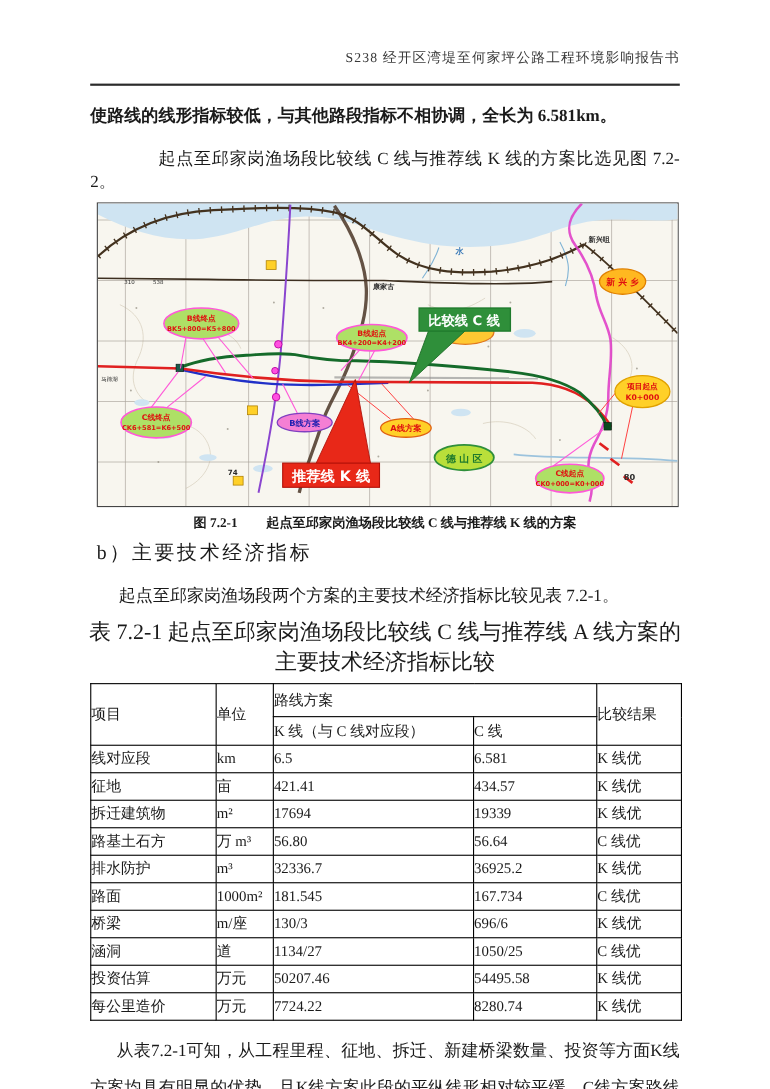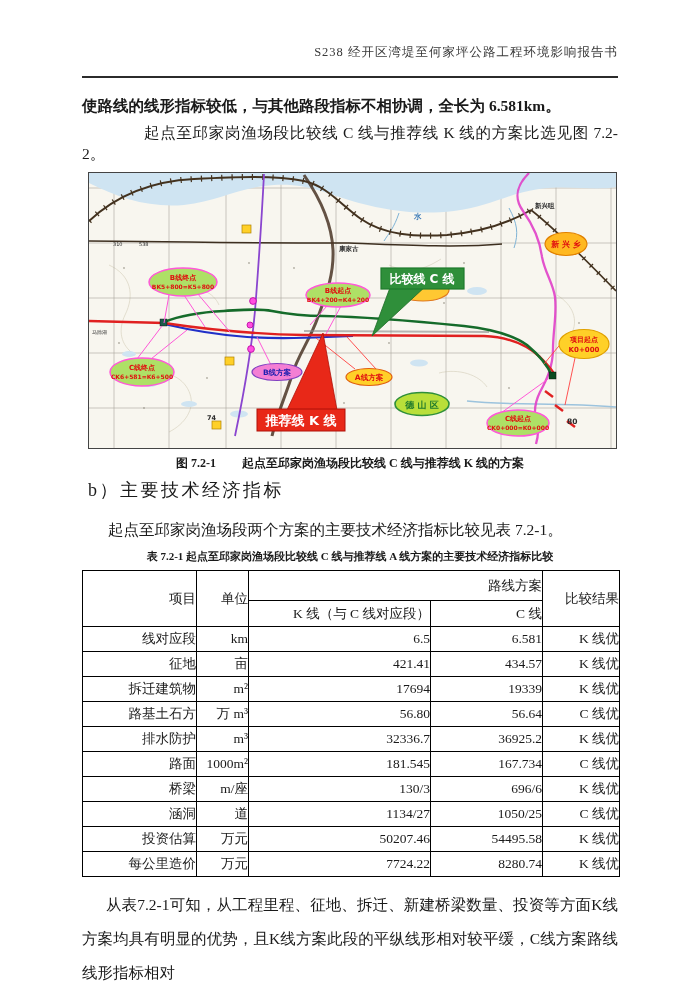--- a/index.html
+++ b/index.html
@@ -6,34 +6,34 @@
   body{
     width:700px;height:990px;background:#ffffff;overflow:hidden;
     font-family:"Liberation Serif","DejaVu Serif",serif;color:#1a1a1a;
   }
   .hdr{
     margin:44px 82px 0 82px;text-align:right;font-size:12.5px;color:#383838;
     letter-spacing:1px;border-bottom:2.5px solid #2b2b2b;padding-bottom:15px;
   }
   .para{margin:0 82px;font-size:15.5px;line-height:21px;text-align:justify;}
   .p1{margin-top:17px;font-weight:bold;}
-  .p2{margin-top:6px;text-indent:62px;}
+  .p2{margin-top:18px;text-indent:62px;}
   .map-wrap{margin:8px 0 0 88px;width:527px;height:275px;border:1px solid #444;position:relative;}
   .map-wrap svg{display:block;}
   .figcap{margin-top:6px;text-align:center;font-weight:bold;font-size:12px;}
   .figcap .cap-label{margin-right:26px;}
   .pb{margin-top:8px;text-indent:6px;letter-spacing:2.5px;font-size:18px;}
   .p3{margin-top:18px;text-indent:26px;}
-  .tbl-title{margin:9px 78px 0 78px;text-align:center;font-weight:bold;font-size:11px;}
+  .tbl-title{margin:9px 78px 0 78px;text-align:center;font-weight:normal;font-size:20px;}
   table.cmp{
     margin:6px 0 0 82px;border-collapse:collapse;table-layout:fixed;
     width:537px;font-size:13.5px;
   }
   table.cmp th,table.cmp td{
-    border:1.4px solid #000;text-align:right;vertical-align:middle;
+    border:1.4px solid #000;text-align:left;vertical-align:middle;
     padding:0;font-weight:normal;margin-left:39px;
   }
   table.cmp thead tr:first-child th{height:29px;}
   table.cmp thead tr:last-child th{height:25px;}
   table.cmp tbody td{height:24px;}
   .p4{margin-top:11px;line-height:34px;text-indent:24px;}
   svg text{font-family:"DejaVu Sans","Liberation Sans",sans-serif;}
   .mtxt{fill:#2b2b2b;}
 </style>
 </head>

